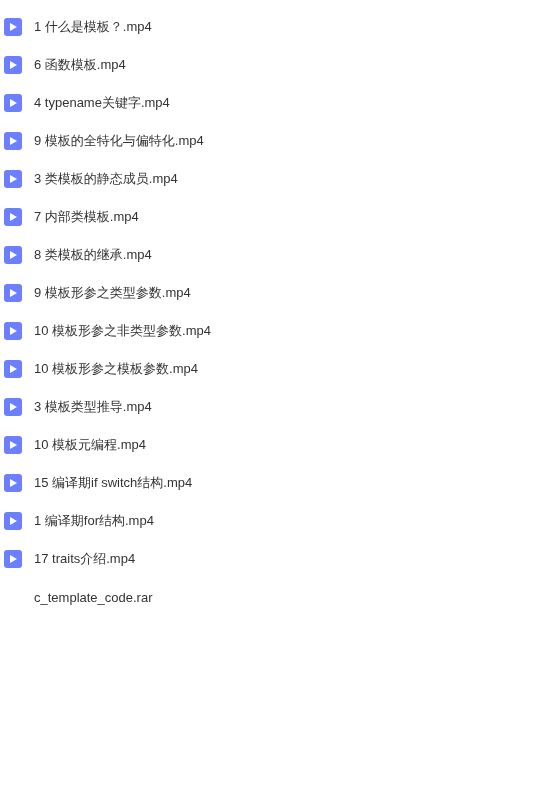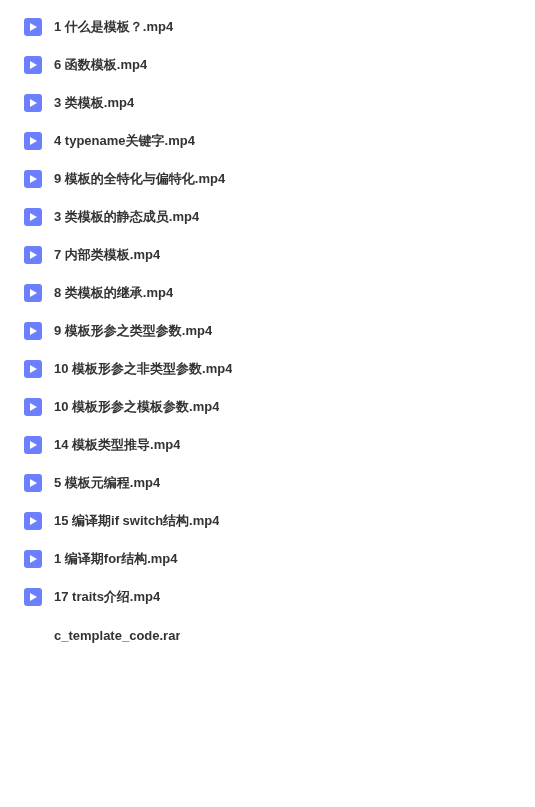--- a/index.html
+++ b/index.html
@@ -13,24 +13,23 @@
       width: 535px;
       padding: 8px 0;
     }
     .file-list {
       display: flex;
       flex-direction: column;
     }
     .file-item {
       display: flex;
       align-items: center;
-      padding: 10px 24px;
+      padding: 10px 4px;
       gap: 12px;
       cursor: pointer;
-      font-weight: bold;
     }
     .icon {
       width: 18px;
       height: 18px;
       flex-shrink: 0;
       display: flex;
       align-items: center;
       justify-content: center;
     }
     .video-icon {
@@ -75,24 +74,20 @@
     <div class="file-item">
       <div class="icon video-icon"></div>
       <span class="file-name">1 什么是模板？.mp4</span>
     </div>
     <div class="file-item">
       <div class="icon video-icon"></div>
       <span class="file-name">6 函数模板.mp4</span>
     </div>
     <div class="file-item">
       <div class="icon video-icon"></div>
-      <span class="file-name">3 类模板.mp4</span>
-    </div>
-    <div class="file-item">
-      <div class="icon video-icon"></div>
       <span class="file-name">4 typename关键字.mp4</span>
     </div>
     <div class="file-item">
       <div class="icon video-icon"></div>
       <span class="file-name">9 模板的全特化与偏特化.mp4</span>
     </div>
     <div class="file-item">
       <div class="icon video-icon"></div>
       <span class="file-name">3 类模板的静态成员.mp4</span>
     </div>
@@ -111,25 +106,25 @@
     <div class="file-item">
       <div class="icon video-icon"></div>
       <span class="file-name">10 模板形参之非类型参数.mp4</span>
     </div>
     <div class="file-item">
       <div class="icon video-icon"></div>
       <span class="file-name">10 模板形参之模板参数.mp4</span>
     </div>
     <div class="file-item">
       <div class="icon video-icon"></div>
-      <span class="file-name">14 模板类型推导.mp4</span>
+      <span class="file-name">3 模板类型推导.mp4</span>
     </div>
     <div class="file-item">
       <div class="icon video-icon"></div>
-      <span class="file-name">5 模板元编程.mp4</span>
+      <span class="file-name">10 模板元编程.mp4</span>
     </div>
     <div class="file-item">
       <div class="icon video-icon"></div>
       <span class="file-name">15 编译期if switch结构.mp4</span>
     </div>
     <div class="file-item">
       <div class="icon video-icon"></div>
       <span class="file-name">1 编译期for结构.mp4</span>
     </div>
     <div class="file-item">

